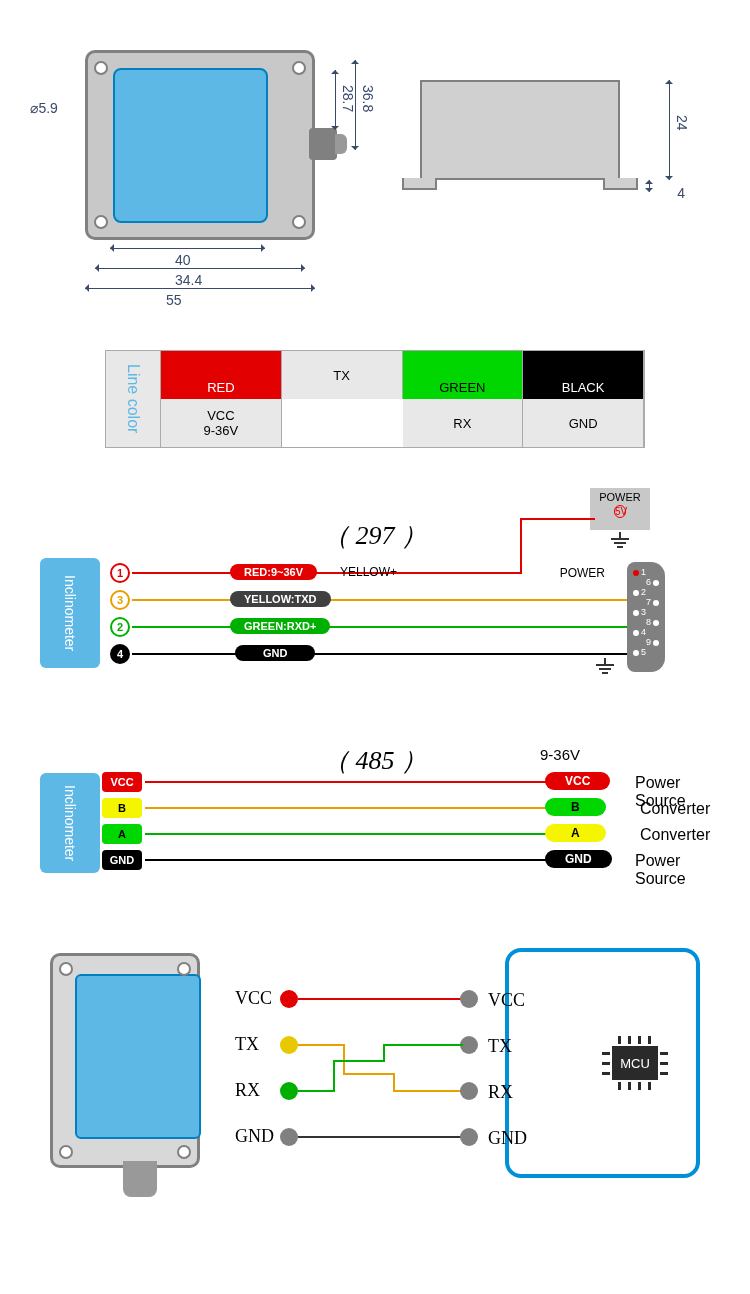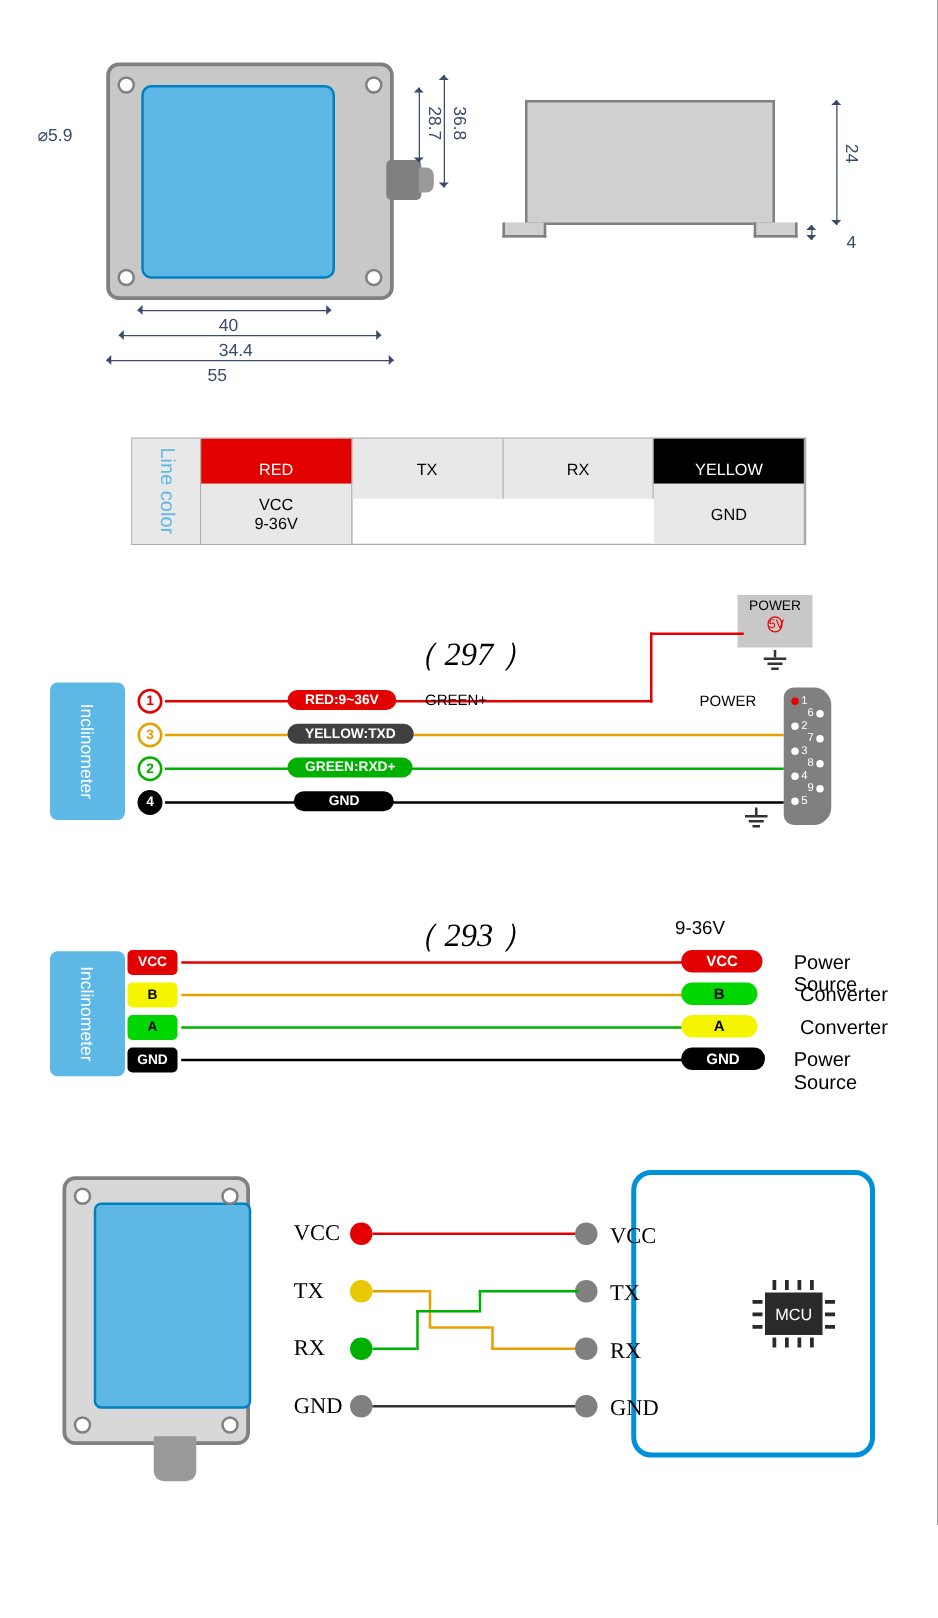--- a/index.html
+++ b/index.html
@@ -24,21 +24,21 @@
 .arrow-r::after{right:-4px;top:-4px;border-left-color:#3a4a6a}
 .arrow-u::before{top:-4px;left:-4px;border-bottom-color:#3a4a6a}
 .arrow-d::after{bottom:-4px;left:-4px;border-top-color:#3a4a6a}
 
 .device-side{position:absolute;left:30px;top:40px;width:200px;height:100px;background:#d0d0d0;border:2px solid #808080}
 .side-foot{position:absolute;bottom:-12px;width:35px;height:12px;background:#d0d0d0;border:2px solid #808080;border-top:none}
 
 
 .color-table{display:flex;margin:20px auto;width:540px;border:1px solid #aaa}
 .ct-col{display:flex;flex-direction:column;flex:1;text-align:center}
-.ct-header{height:36px;display:flex;align-items:flex-end;justify-content:center;padding-bottom:4px;font-size:13px;border-right:1px solid #aaa}
+.ct-header{height:48px;display:flex;align-items:flex-end;justify-content:center;padding-bottom:4px;font-size:13px;border-right:1px solid #aaa}
 .ct-val{height:48px;display:flex;flex-direction:column;align-items:center;justify-content:center;background:#e8e8e8;border-right:1px solid #aaa;font-size:13px}
 .ct-label{writing-mode:vertical-rl;text-orientation:mixed;background:#e8e8e8;width:55px;display:flex;align-items:center;justify-content:center;color:#5db8e6;font-size:16px;border-right:1px solid #aaa}
 
 
 .wiring{position:relative;margin:40px 20px;height:220px}
 .w-title{position:absolute;left:50%;transform:translateX(-50%);font-size:26px;font-family:Georgia,serif;font-style:italic}
 .w-sensor{position:absolute;left:0;top:70px;width:60px;height:110px;background:#5db8e6;border-radius:6px;display:flex;align-items:center;justify-content:center}
 .w-sensor-lbl{writing-mode:vertical-rl;color:#fff;font-size:14px}
 .pin-dot{position:absolute;width:20px;height:20px;border-radius:50%;border:2px solid;background:#fff;display:flex;align-items:center;justify-content:center;font-size:11px;font-weight:bold}
 .wire{position:absolute;height:2px}
@@ -120,24 +120,25 @@
       <div class="ct-header" style="background:#e30000;color:#fff">RED</div>
       <div class="ct-val">
           <span>VCC</span>
           <span>9-36V</span>
         </div>
     </div>
     <div class="ct-col">
       <div class="ct-val">TX</div>
     </div>
     <div class="ct-col">
+      <div class="ct-header" style="background:#00d600">GREEN</div>
       <div class="ct-val">RX</div>
     </div>
     <div class="ct-col">
-      <div class="ct-header" style="background:#000;color:#fff">YELLOW</div>
+      <div class="ct-header" style="background:#000;color:#fff">BLACK</div>
       <div class="ct-val">GND</div>
     </div>
   </div>
 
   <div class="wiring">
     <div class="w-title" style="top:30px">（ 297 ）</div>
     <div class="power-box">
       <div>POWER</div>
       <div class="power-5v">5V</div>
     </div>
@@ -149,21 +150,21 @@
     <span class="txt" style="right:105px;top:78px;font-size:12px">POWER</span>
     <div class="w-sensor">
         <span class="w-sensor-lbl">Inclinometer</span>
       </div>
 
     <div class="pin-dot" style="left:70px;top:75px;border-color:#e30000;color:#e30000">1</div>
     <div class="wire" style="left:92px;top:84px;width:390px;background:#e30000"></div>
     <div class="wire" style="left:480px;top:30px;width:2px;height:56px;background:#e30000"></div>
     <div class="wire" style="left:480px;top:30px;width:75px;background:#e30000"></div>
     <div class="pill" style="left:190px;top:76px;background:#e30000">RED:9~36V</div>
-    <span class="txt" style="left:300px;top:77px;font-size:12px">GREEN+</span>
+    <span class="txt" style="left:300px;top:77px;font-size:12px">YELLOW+</span>
 
     <div class="pin-dot" style="left:70px;top:102px;border-color:#e8a000;color:#e8a000">3</div>
     <div class="wire" style="left:92px;top:111px;width:495px;background:#e8a000"></div>
     <div class="pill" style="left:190px;top:103px;background:#404040">YELLOW:TXD</div>
 
     <div class="pin-dot" style="left:70px;top:129px;border-color:#00b000;color:#00b000">2</div>
     <div class="wire" style="left:92px;top:138px;width:495px;background:#00b000"></div>
     <div class="pill" style="left:190px;top:130px;background:#00b000">GREEN:RXD+</div>
 
     <div class="pin-dot" style="left:70px;top:156px;border-color:#000;background:#000;color:#fff">4</div>
@@ -191,21 +192,21 @@
       <div class="db9-pin" style="right:6px;top:38px"></div>
         <span class="db9-num" style="right:14px;top:35px">7</span>
       <div class="db9-pin" style="right:6px;top:58px"></div>
         <span class="db9-num" style="right:14px;top:55px">8</span>
       <div class="db9-pin" style="right:6px;top:78px"></div>
         <span class="db9-num" style="right:14px;top:75px">9</span>
     </div>
   </div>
 
   <div class="w485">
-    <div class="w-title" style="top:-5px">（ 293 ）</div>
+    <div class="w-title" style="top:-5px">（ 485 ）</div>
     <span class="txt" style="right:130px;top:-2px;font-size:15px">9-36V</span>
     <div class="w485-sensor">
         <span class="w-sensor-lbl">Inclinometer</span>
       </div>
 
     <div class="tag" style="left:62px;top:24px;background:#e30000">VCC</div>
     <div class="wire" style="left:105px;top:33px;width:405px;background:#e30000"></div>
     <div class="pill-r" style="left:505px;top:24px;background:#e30000">VCC</div>
     <span class="txt" style="left:595px;top:26px;font-size:16px">Power Source</span>
 

